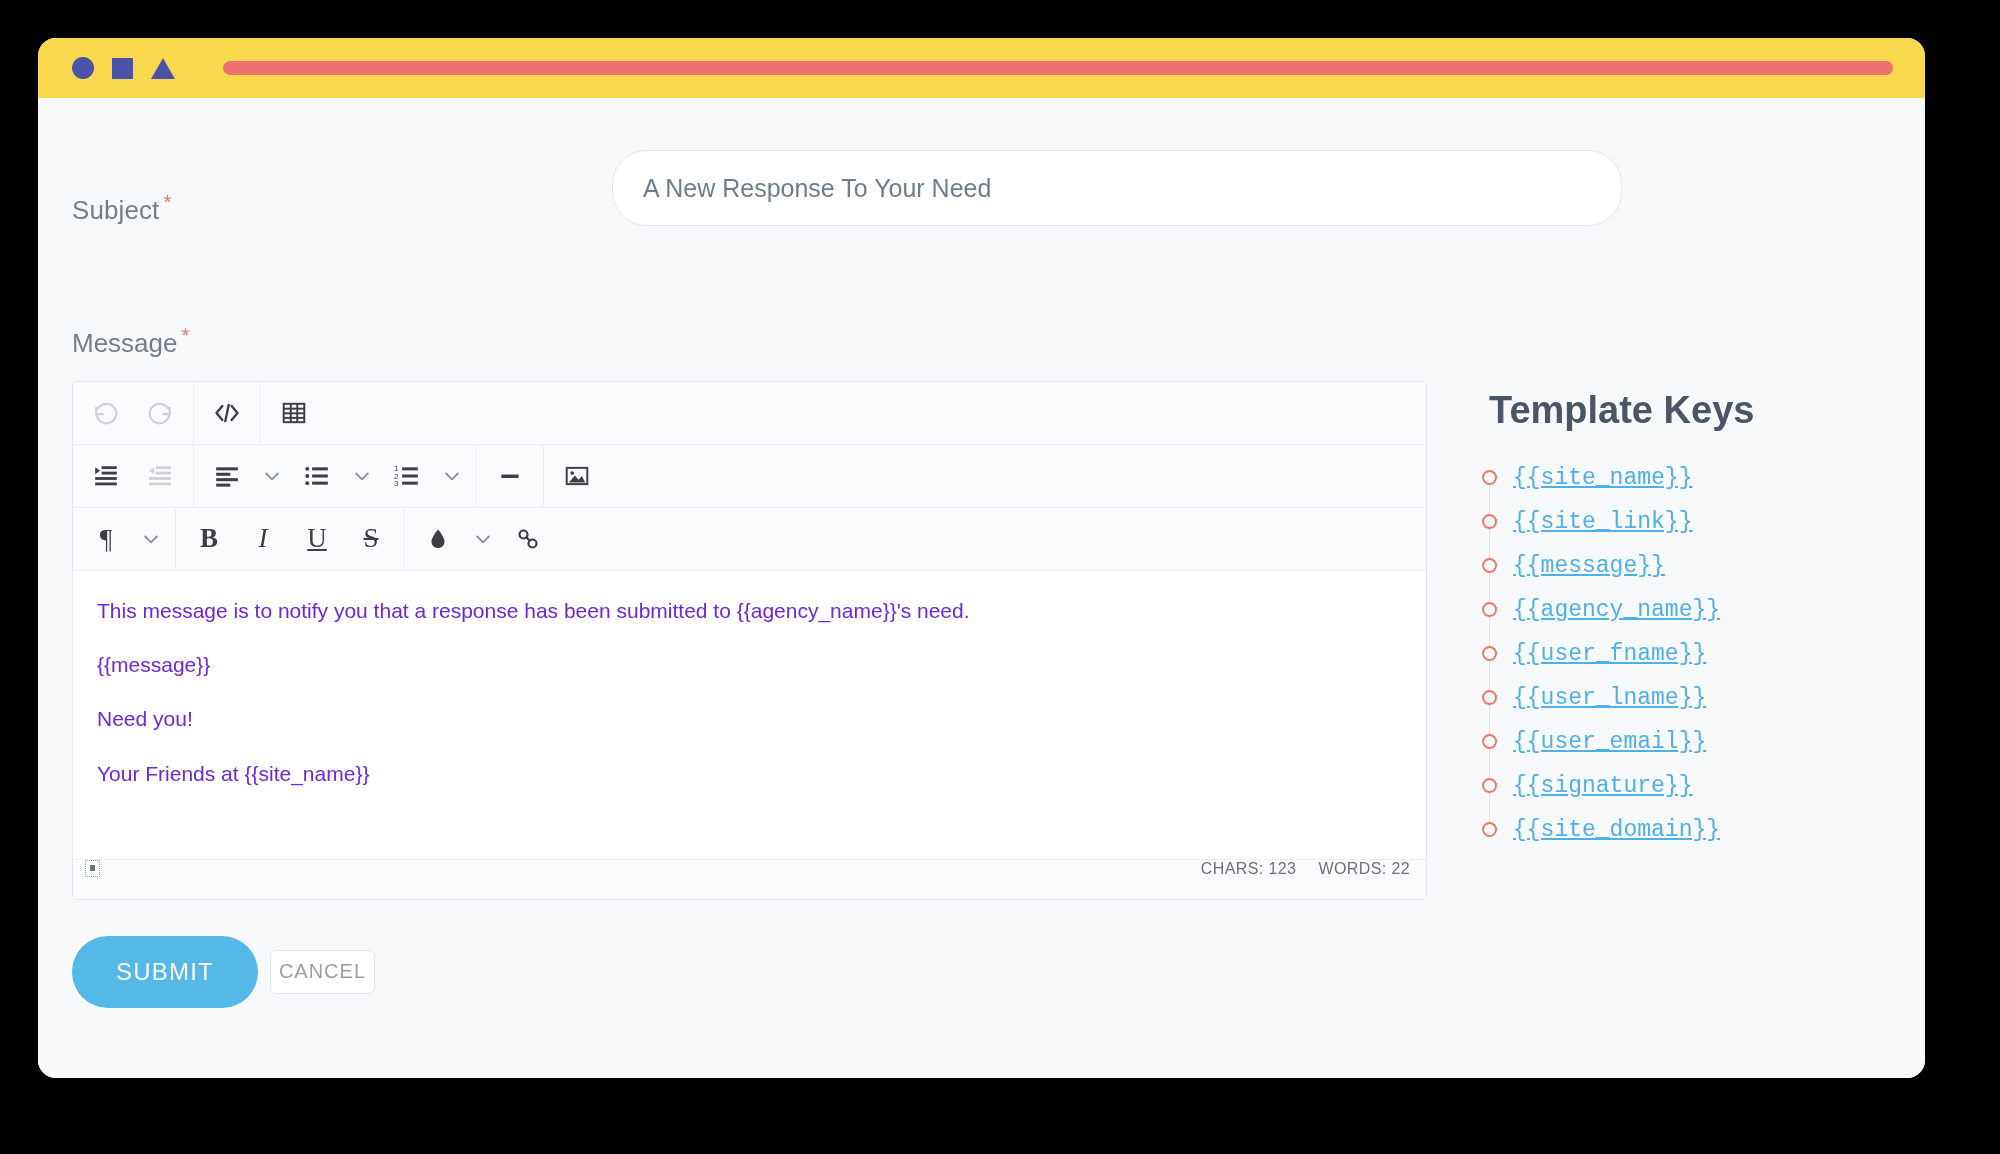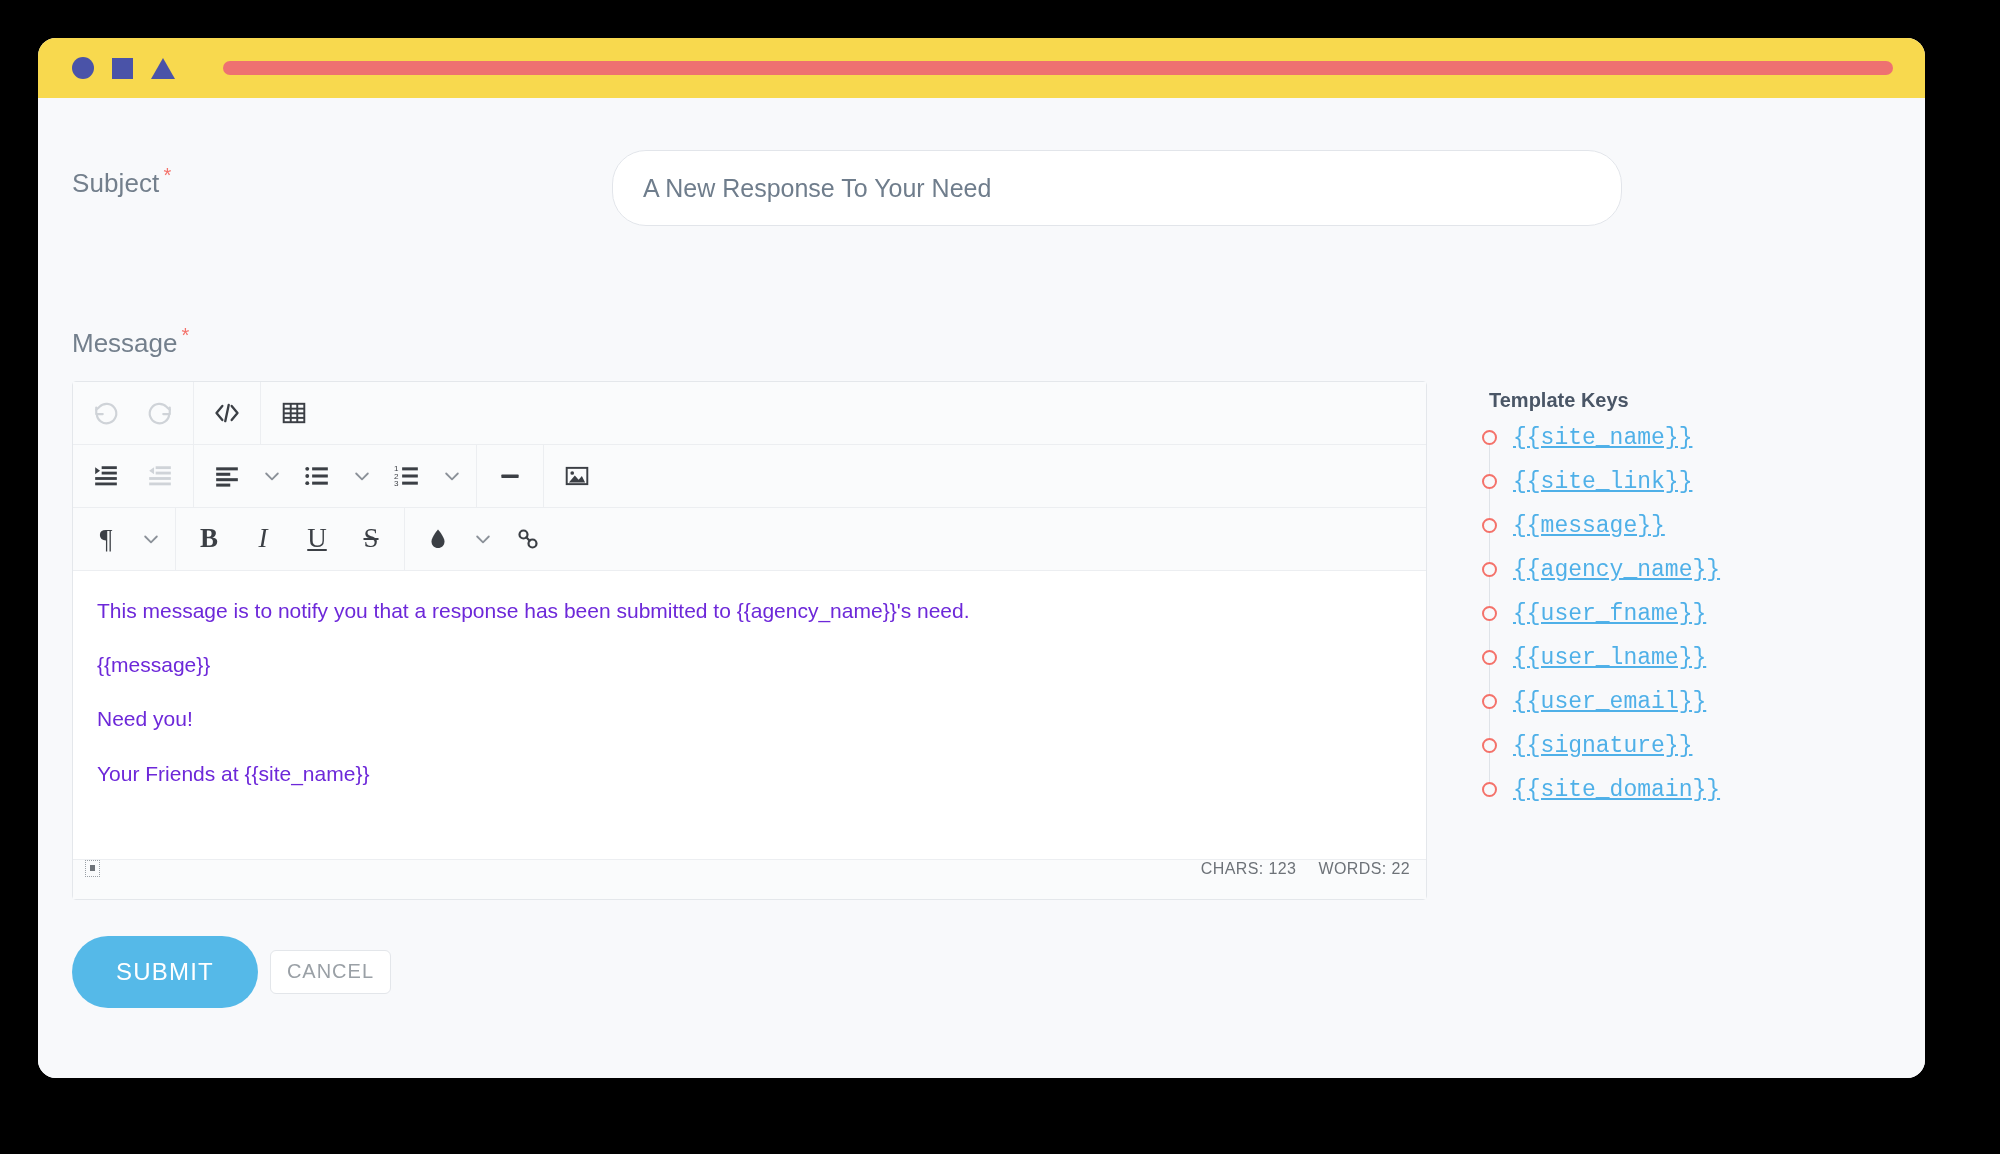--- a/index.html
+++ b/index.html
@@ -66,21 +66,21 @@
     flex: 1 1 auto;
     background: #f8f9fb;
     position: relative;
     padding: 0 0 0 0;
     overflow: hidden;
   }
 
   
   .field-row {
     display: flex;
-    align-items: flex-start;
+    align-items: flex-end;
     padding: 52px 0 8px 34px;
   }
   .field-label {
     font-size: 26px;
     color: #737f8c;
     font-weight: 400;
     width: 540px;
     flex: none;
     padding-top: 14px;
     letter-spacing: .1px;
@@ -214,25 +214,25 @@
   .counts { display: flex; gap: 22px; letter-spacing: .4px; }
 
   
   .keys {
     margin-left: 52px;
     padding-top: 8px;
     flex: none;
     width: 400px;
   }
   .keys-title {
-    font-size: 20px;
+    font-size: 38px;
     color: #4a5666;
     font-weight: 700;
     padding-left: 10px;
-    margin-bottom: 4px;
+    margin-bottom: 24px;
   }
   .keys-list {
     position: relative;
     list-style: none;
   }
   .keys-list:before {
     content: "";
     position: absolute;
     left: 10px;
     top: 14px;
@@ -283,21 +283,21 @@
     letter-spacing: 1.2px;
     font-family: "Liberation Sans", sans-serif;
     cursor: pointer;
   }
   .btn-cancel {
     background: #ffffff;
     color: #9aa0a6;
     border: 1px solid #e3e6ea;
     border-radius: 6px;
     height: 44px;
-    padding: 0 16px;
+    padding: 0 8px;
     font-size: 20px;
     letter-spacing: 1px;
     font-family: "Liberation Sans", sans-serif;
     cursor: pointer;
   }
 </style>
 </head>
 <body>
 
 <div class="window">

